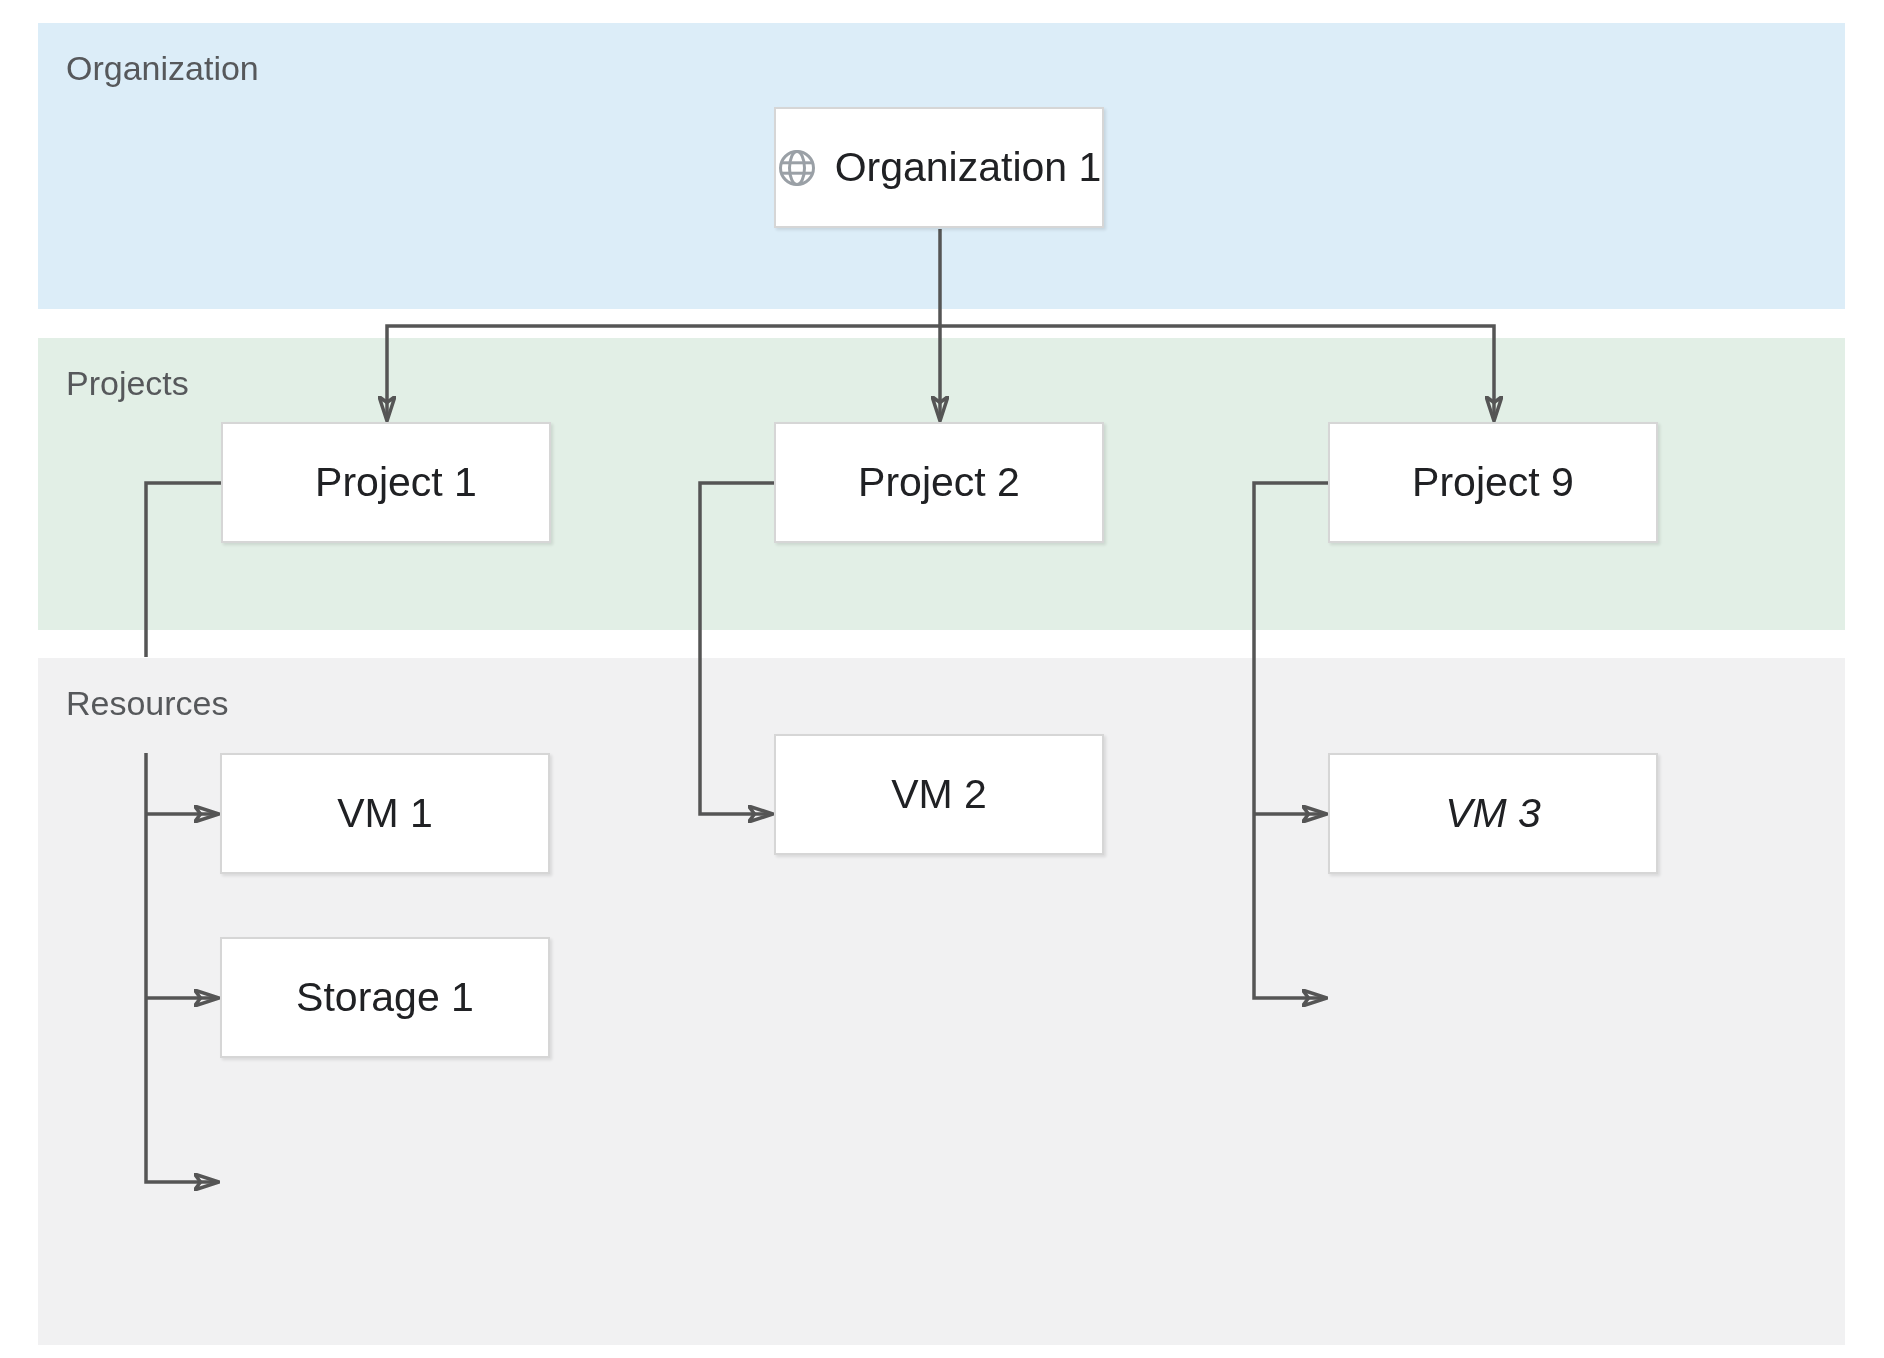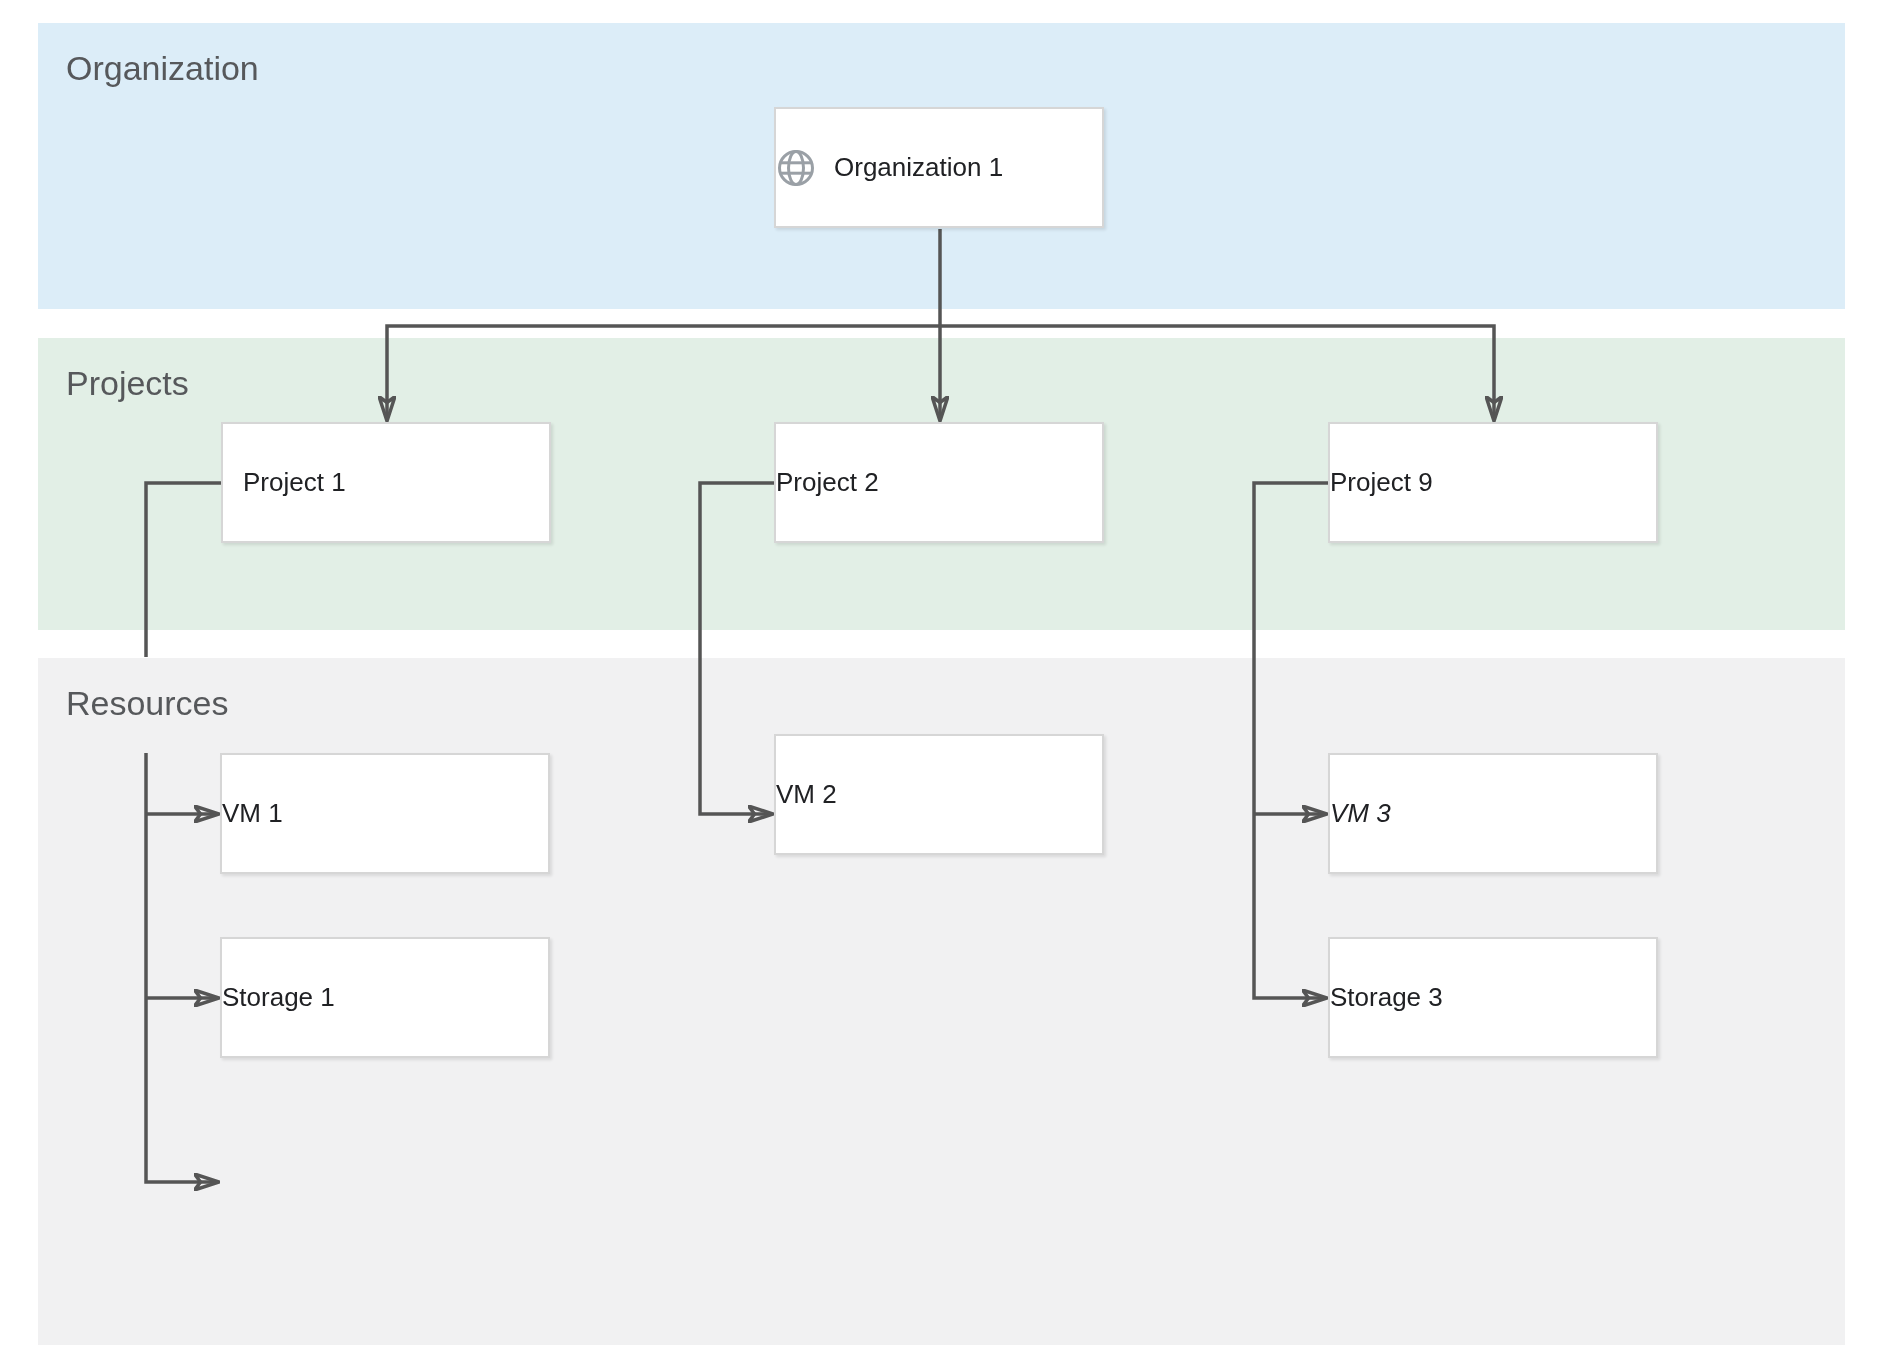--- a/index.html
+++ b/index.html
@@ -49,22 +49,23 @@
   .node {
     position: absolute;
     width: 330px;
     height: 121px;
     background: #ffffff;
     border: 2px solid #d6d6d6;
     box-sizing: border-box;
     box-shadow: 2px 2px 3px rgba(0,0,0,0.10);
     display: flex;
     align-items: center;
+    justify-content: center;
     gap: 18px;
-    font-size: 26px;
+    font-size: 41px;
     color: #202124;
     white-space: nowrap;
   }
   .node .globe {
     flex: 0 0 auto;
     display: block;
   }
   
   .node-org1     { left: 774px;  top: 107px; }
   .node-project1 { left: 221px;  top: 422px; padding-left: 20px; }
@@ -147,17 +148,14 @@
   </div>
   <div class="node node-storage1">
     <span>Storage 1</span>
   </div>
   <div class="node node-vm2">
     <span>VM 2</span>
   </div>
   <div class="node node-vm3">
     <span>VM 3</span>
   </div>
-  <div class="node node-storage3">
-    <span>Storage 3</span>
-  </div>
 
 </div>
 
 </body></html>

